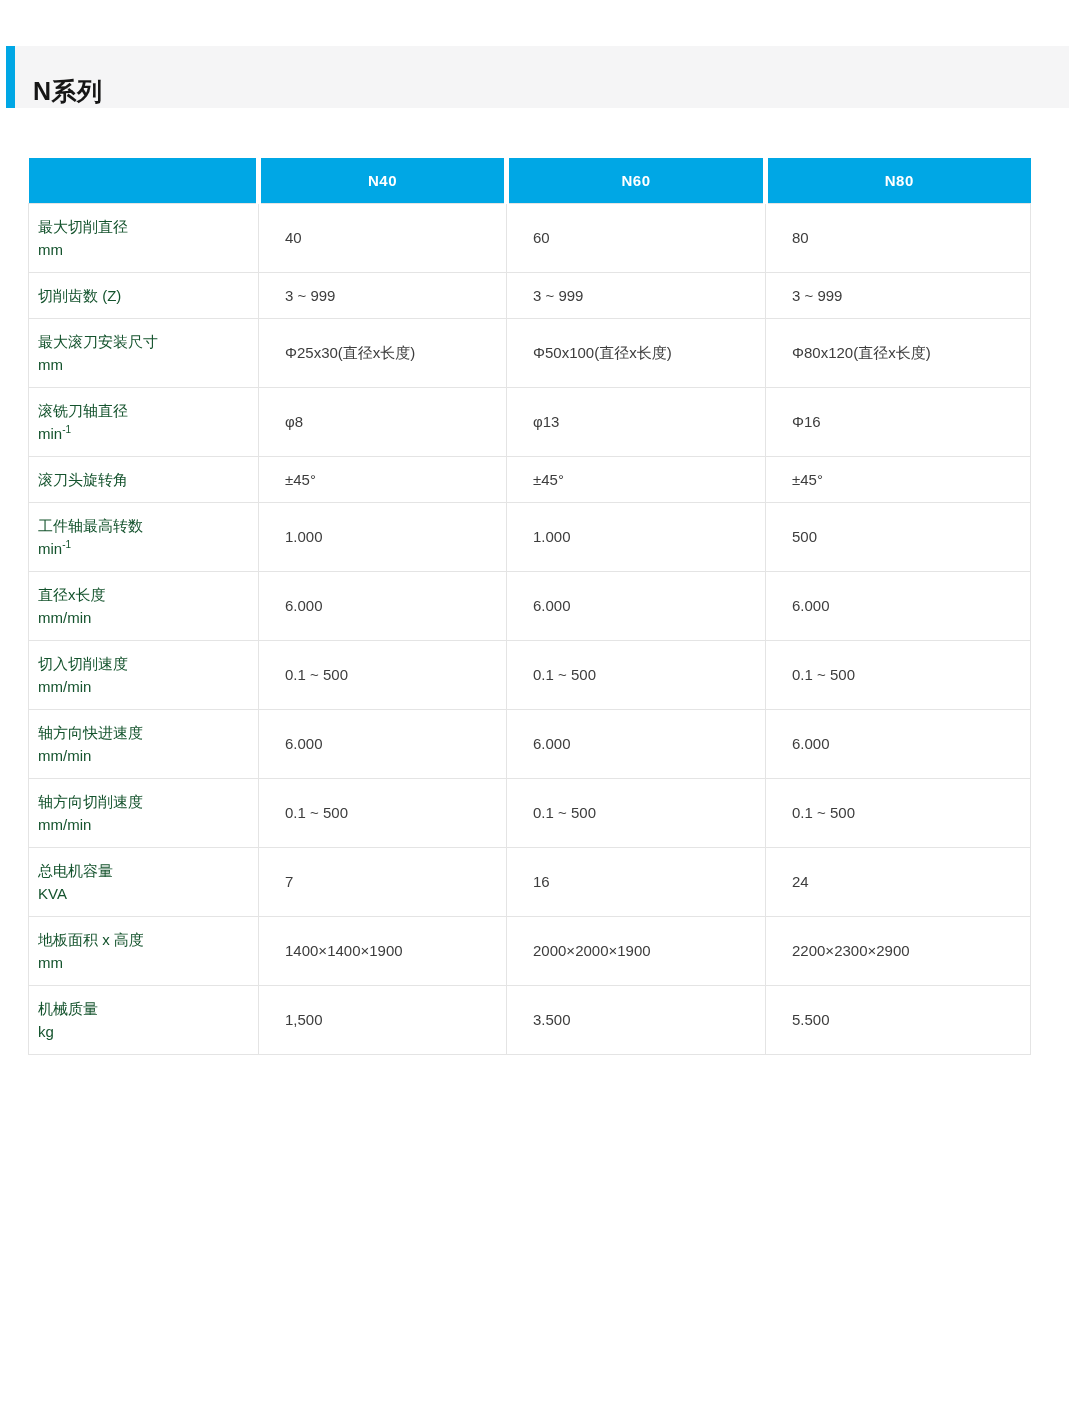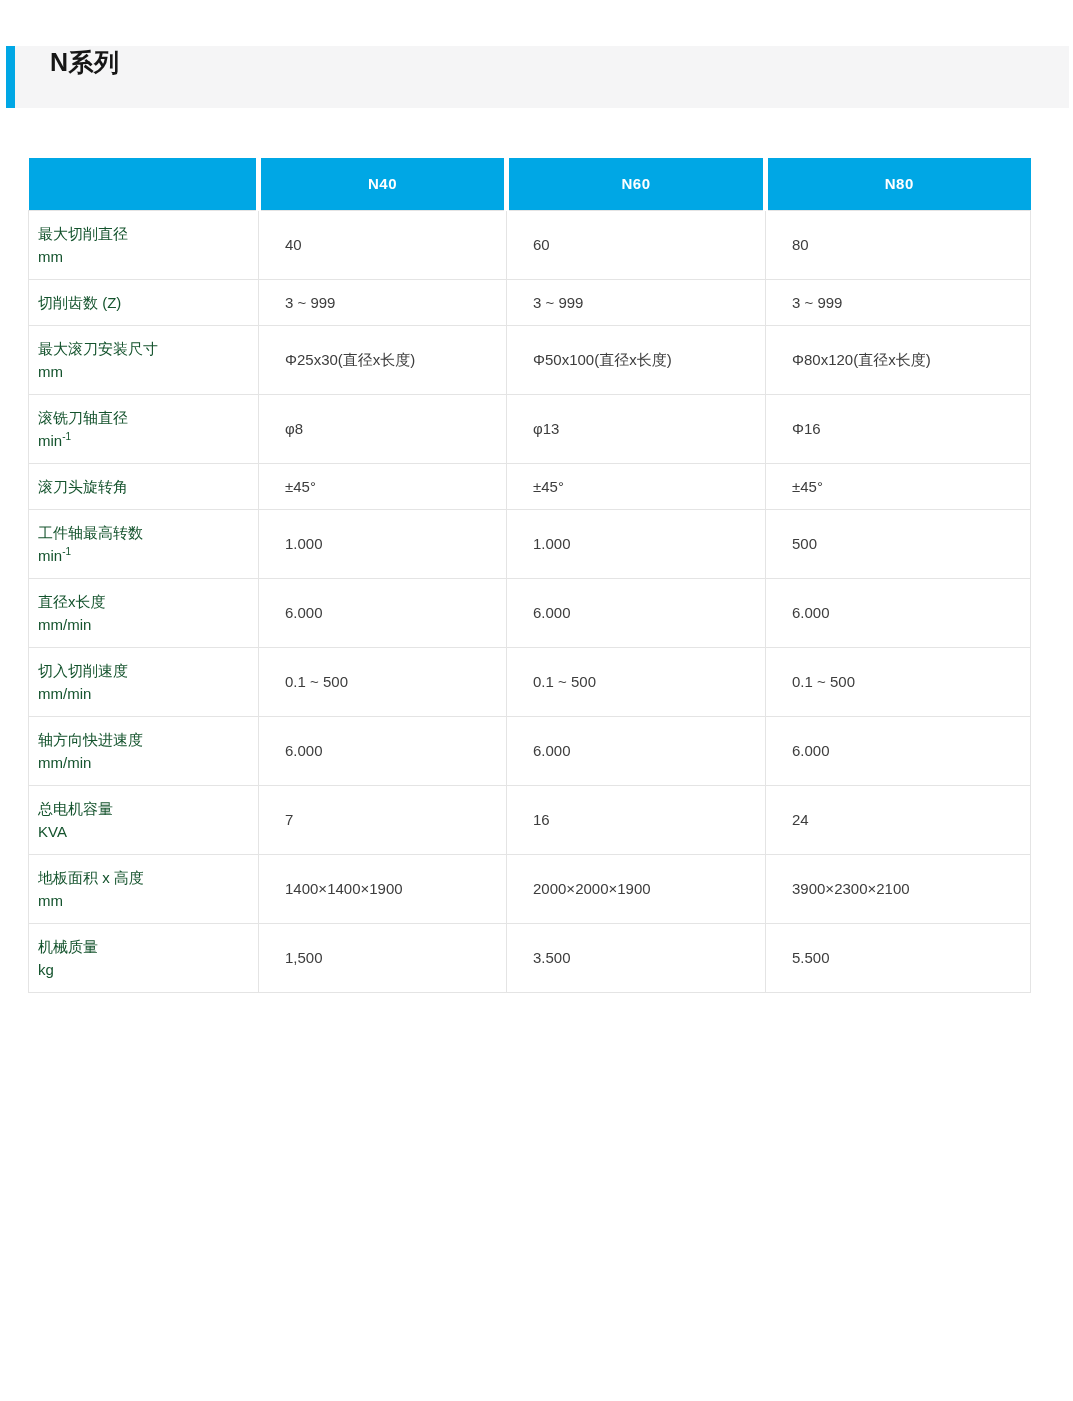--- a/index.html
+++ b/index.html
@@ -15,22 +15,21 @@
 
   
   .title-band {
     position: absolute;
     left: 6px;
     right: 4px;
     top: 46px;
     height: 62px;
     background: #f5f5f6;
     display: flex;
-    align-items: flex-start;
-    padding-left: 17px;
+    align-items: flex-end;
   }
   .title-accent-bar {
     position: absolute;
     left: 0; top: 0;
     width: 9px; height: 100%;
     background: #00a7e5;
   }
   .page-title {
     margin-left: 27px;
     font-size: 25px;
@@ -46,21 +45,21 @@
     top: 158px;
     width: 1002px;
     border-collapse: collapse;
     table-layout: fixed;
   }
   .spec-table thead th {
     background: #00a7e5;
     color: #ffffff;
     font-size: 15px;
     font-weight: bold;
-    height: 52px;
+    height: 45px;
     text-align: center;
     letter-spacing: 0.5px;
     border: none;
   }
   .spec-table thead th + th { border-left: 5px solid #ffffff; }
 
   .spec-table tbody td {
     border: 1px solid #e4e4e4;
     font-size: 15px;
     color: #3d3d3d;
@@ -175,35 +174,44 @@
         <td class="label-cell">
           <div class="row-label">轴方向快进速度</div>
           <div class="row-unit">mm/min</div>
         </td>
         <td class="value-cell">6.000</td>
         <td class="value-cell">6.000</td>
         <td class="value-cell">6.000</td>
       </tr>
       <tr>
         <td class="label-cell">
+          <div class="row-label">轴方向切削速度</div>
+          <div class="row-unit">mm/min</div>
+        </td>
+        <td class="value-cell">0.1 ~ 500</td>
+        <td class="value-cell">0.1 ~ 500</td>
+        <td class="value-cell">0.1 ~ 500</td>
+      </tr>
+      <tr>
+        <td class="label-cell">
           <div class="row-label">总电机容量</div>
           <div class="row-unit">KVA</div>
         </td>
         <td class="value-cell">7</td>
         <td class="value-cell">16</td>
         <td class="value-cell">24</td>
       </tr>
       <tr>
         <td class="label-cell">
           <div class="row-label">地板面积 x 高度</div>
           <div class="row-unit">mm</div>
         </td>
         <td class="value-cell">1400×1400×1900</td>
         <td class="value-cell">2000×2000×1900</td>
-        <td class="value-cell">3900×2300×2100</td>
+        <td class="value-cell">2200×2300×2900</td>
       </tr>
       <tr>
         <td class="label-cell">
           <div class="row-label">机械质量</div>
           <div class="row-unit">kg</div>
         </td>
         <td class="value-cell">1,500</td>
         <td class="value-cell">3.500</td>
         <td class="value-cell">5.500</td>
       </tr>

